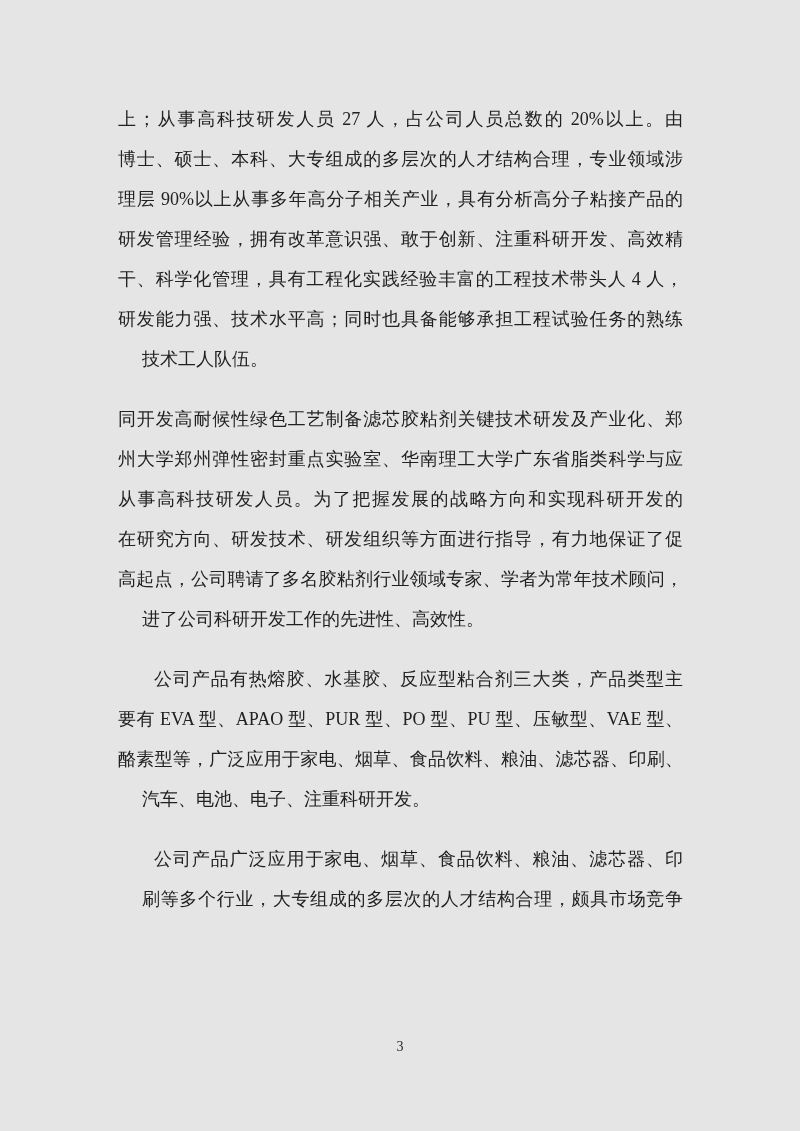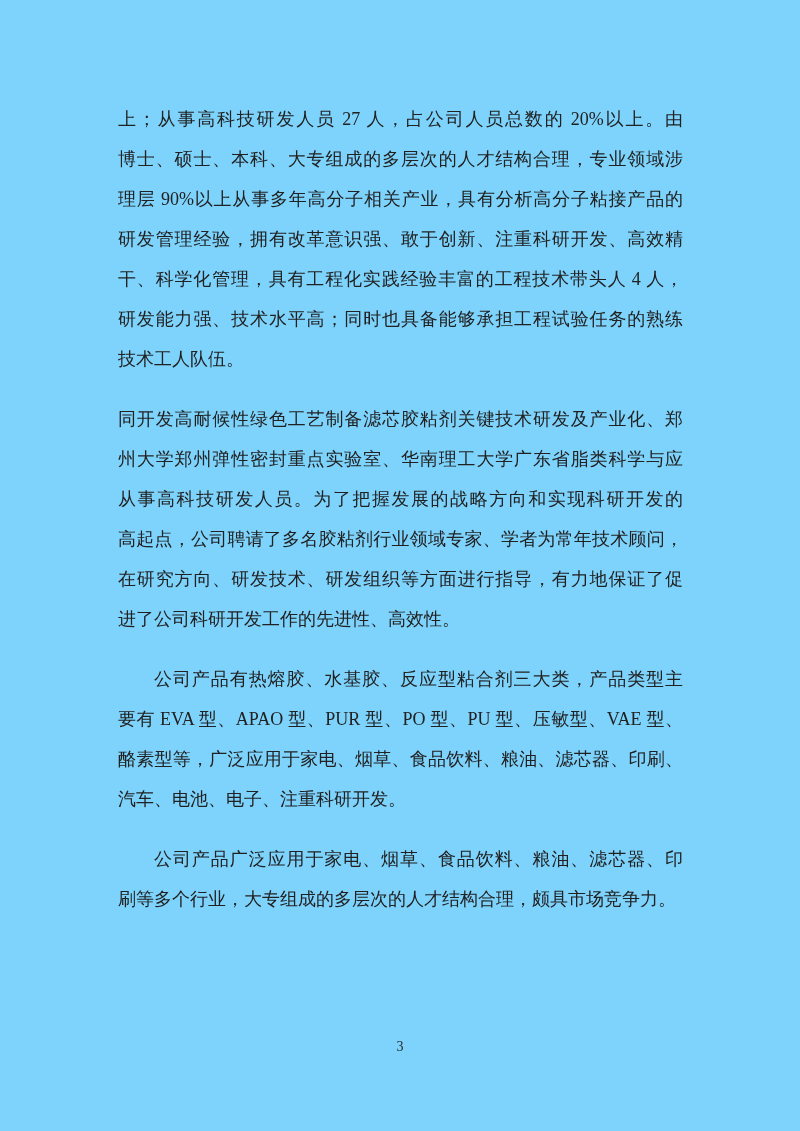--- a/index.html
+++ b/index.html
@@ -4,21 +4,21 @@
 <style>
   html, body {
     margin: 0;
     padding: 0;
     background: #ffffff;
   }
   .page {
     position: relative;
     width: 800px;
     height: 1131px;
-    background: #7dd3fc;
+    background: #e5e5e5;
     overflow: hidden;
     font-family: "Liberation Serif", "DejaVu Serif", serif;
   }
   .content {
     position: absolute;
     top: 99px;
     left: 118px;
     width: 565px;
   }
   .para {
@@ -33,20 +33,21 @@
     text-align-last: justify;
     text-justify: inter-character;
     white-space: normal;
     overflow: hidden;
   }
   .line.indent {
     text-indent: 2em;
   }
   .line.para-end {
     text-align-last: left;
+    margin-left: 24px;
   }
   .folio {
     position: absolute;
     top: 1036px;
     left: 0;
     width: 100%;
     text-align: center;
     font-size: 14px;
     line-height: 22px;
     color: #2a2a2a;
@@ -65,22 +66,22 @@
       <div class="line">研发管理经验，拥有改革意识强、敢于创新、注重科研开发、高效精</div>
       <div class="line">干、科学化管理，具有工程化实践经验丰富的工程技术带头人 4 人，</div>
       <div class="line">研发能力强、技术水平高；同时也具备能够承担工程试验任务的熟练</div>
       <div class="line para-end">技术工人队伍。</div>
     </div>
 
     <div class="para">
       <div class="line">同开发高耐候性绿色工艺制备滤芯胶粘剂关键技术研发及产业化、郑</div>
       <div class="line">州大学郑州弹性密封重点实验室、华南理工大学广东省脂类科学与应</div>
       <div class="line">从事高科技研发人员。为了把握发展的战略方向和实现科研开发的</div>
+      <div class="line">在研究方向、研发技术、研发组织等方面进行指导，有力地保证了促</div>
       <div class="line">高起点，公司聘请了多名胶粘剂行业领域专家、学者为常年技术顾问，</div>
-      <div class="line">在研究方向、研发技术、研发组织等方面进行指导，有力地保证了促</div>
       <div class="line para-end">进了公司科研开发工作的先进性、高效性。</div>
     </div>
 
     <div class="para">
       <div class="line indent">公司产品有热熔胶、水基胶、反应型粘合剂三大类，产品类型主</div>
       <div class="line">要有 EVA 型、APAO 型、PUR 型、PO 型、PU 型、压敏型、VAE 型、</div>
       <div class="line">酪素型等，广泛应用于家电、烟草、食品饮料、粮油、滤芯器、印刷、</div>
       <div class="line para-end">汽车、电池、电子、注重科研开发。</div>
     </div>
 

